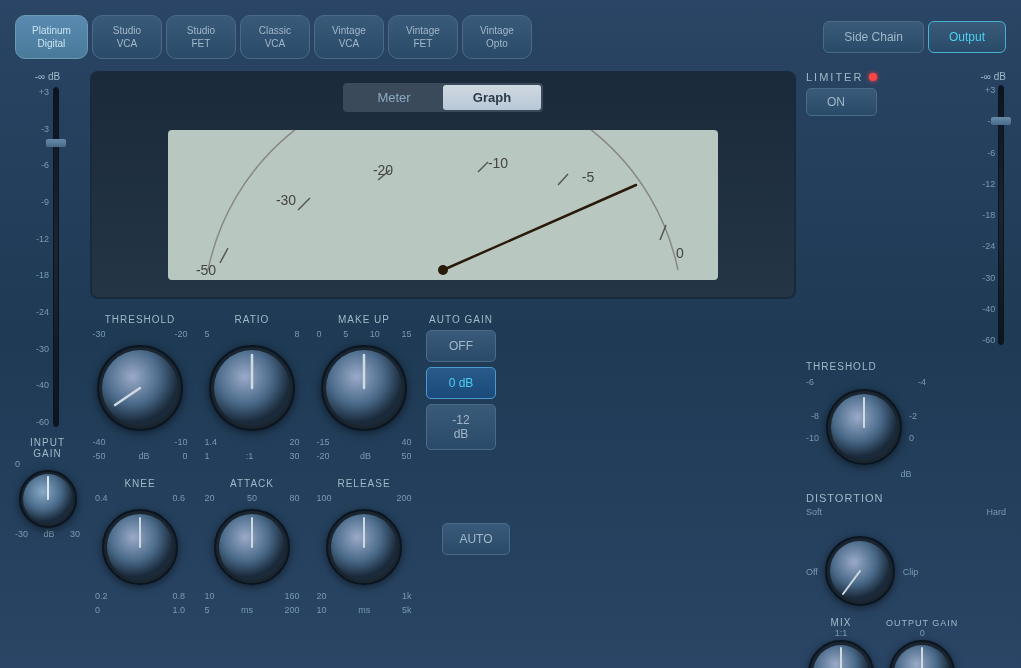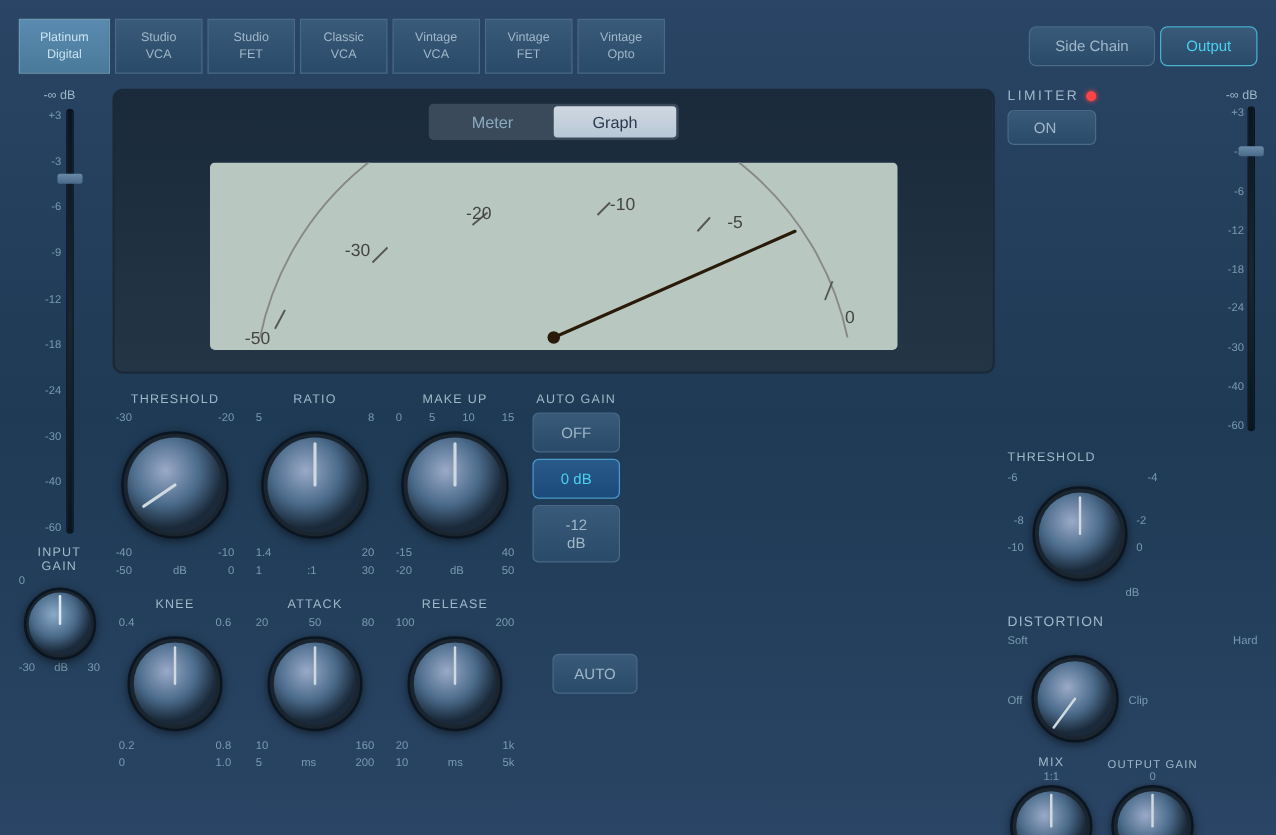--- a/index.html
+++ b/index.html
@@ -31,21 +31,21 @@
       margin-bottom: 12px;
     }
 
     .tabs-left {
       display: flex;
       gap: 4px;
     }
 
     .tab {
       padding: 8px 16px;
-      border-radius: 0;
+      border-radius: 10px;
       border: 1px solid #4a6a8a;
       background: linear-gradient(180deg, #3a5a7a 0%, #2a4a6a 100%);
       color: #a0b8c8;
       font-size: 11px;
       text-align: center;
       cursor: pointer;
       min-width: 70px;
     }
 
     .tab.active {
@@ -130,21 +130,21 @@
       text-align: center;
       font-size: 13px;
       color: #8aaac0;
       border-radius: 3px;
       cursor: pointer;
     }
 
     .meter-tab.active {
       background: linear-gradient(180deg, #d0d8e0 0%, #b8c8d8 100%);
       color: #2a3a4a;
-      font-weight: normal;
+      font-weight: bold;
     }
 
     
     .vu-meter {
       width: 100%;
       height: 150px;
       position: relative;
       display: flex;
       align-items: flex-end;
       justify-content: center;
@@ -259,21 +259,21 @@
       color: #a0b8c8;
       letter-spacing: 1px;
       margin-bottom: 3px;
     }
 
     .distortion-sublabels {
       display: flex;
       justify-content: space-between;
       font-size: 9px;
       color: #7a9ab0;
-      margin-bottom: 5px;
+      margin-bottom: 17px;
     }
 
     .v-fader-track {
       width: 6px;
       flex: 1;
       background: linear-gradient(180deg, #0a1520 0%, #1a2530 50%, #0a1520 100%);
       border-radius: 3px;
       border: 1px solid #0a1520;
       position: relative;
     }

